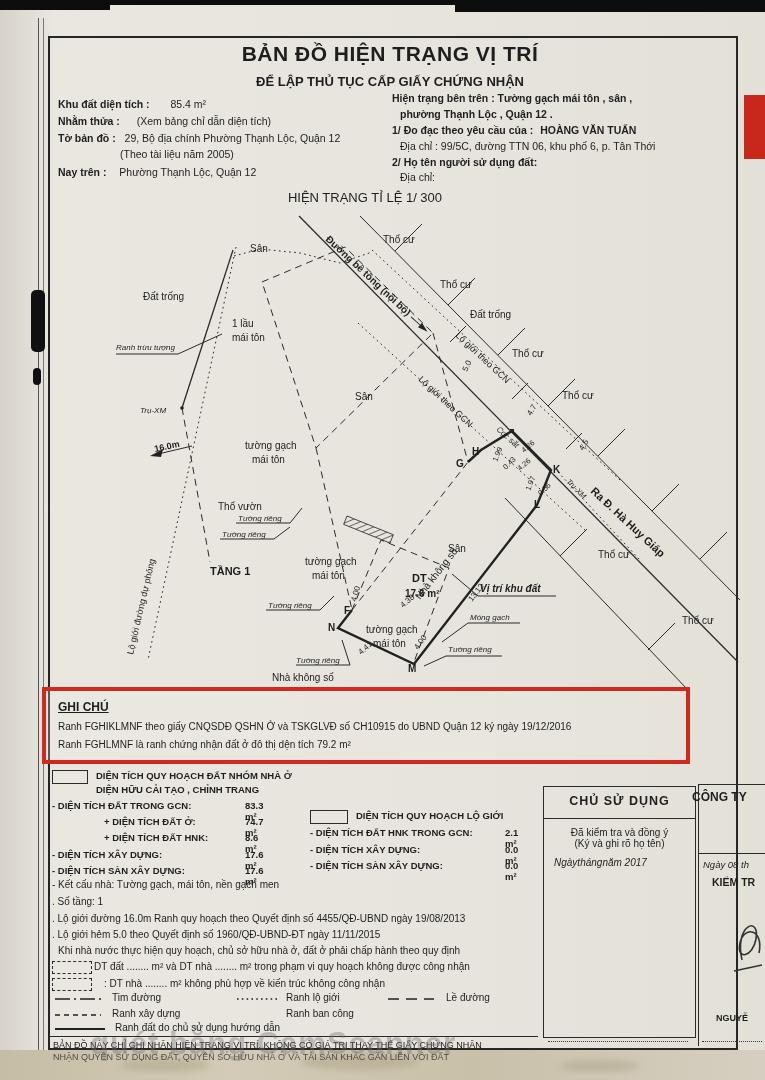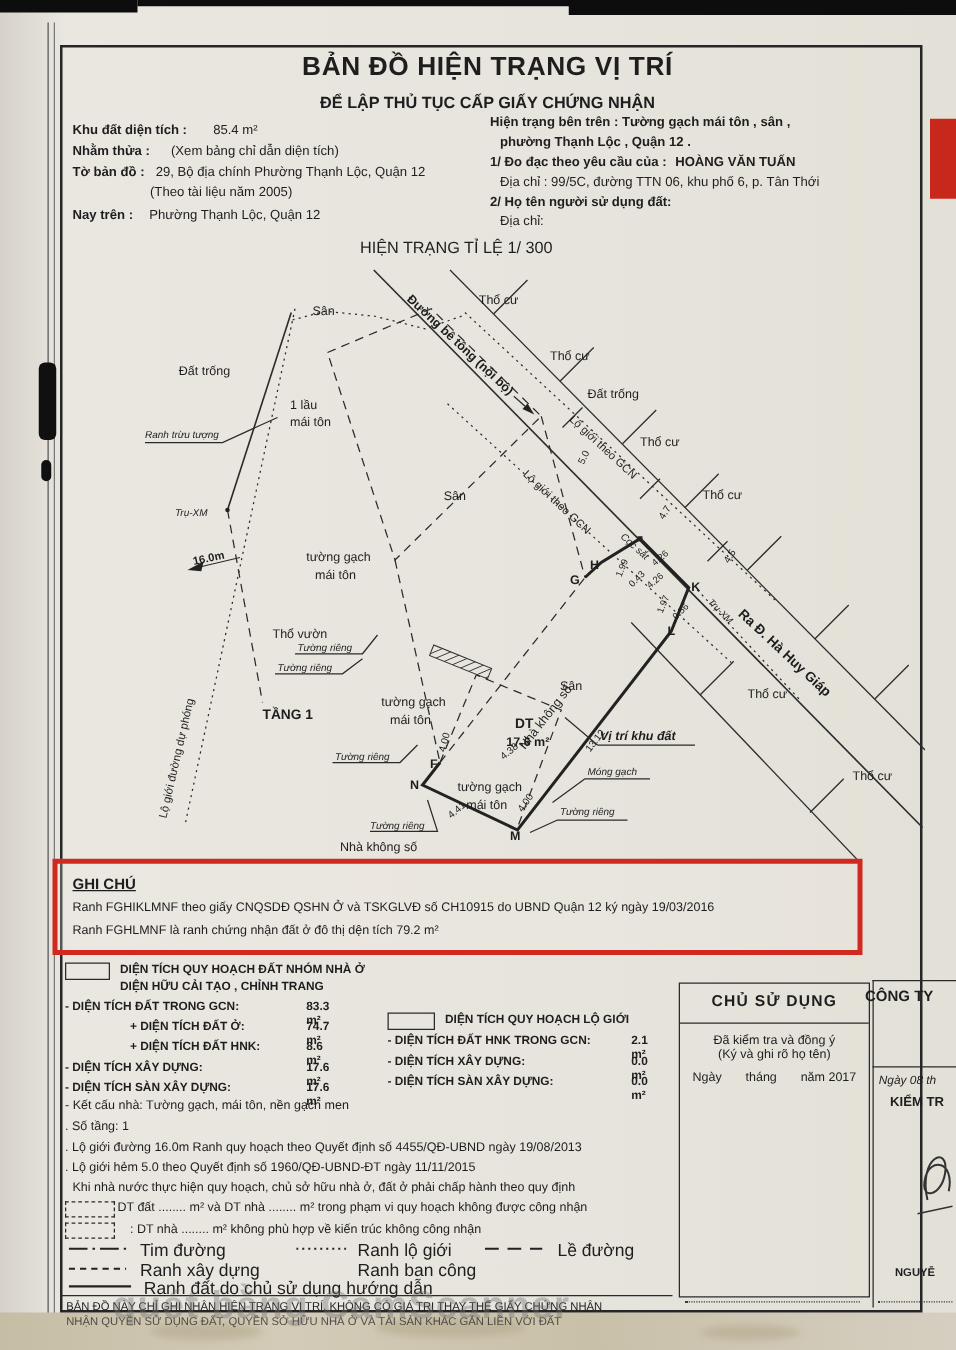--- a/index.html
+++ b/index.html
@@ -28,28 +28,28 @@
   
   .redbox{border:4px solid #d02a20;background:rgba(238,235,229,.25)}
   .nb-title{font-size:12px;font-weight:bold;text-decoration:underline}
   .nb-line{font-size:10px}
   
   .lg{font-size:9.5px;font-weight:bold;white-space:nowrap}
   .lgv{font-size:9.5px;font-weight:bold}
   .swatch{border:1.4px solid #2a2a2a}
   .swatch-dash{border:1.3px dashed #2a2a2a}
   .note{font-size:10px;white-space:nowrap}
-  .lslab{font-size:14px;white-space:nowrap}
+  .lslab{font-size:10px;white-space:nowrap}
   .hline{border-top:1.3px solid #2a2a2a}
   .foot{font-size:9px;font-weight:normal;white-space:nowrap}
   
   .ownerbox{border:1.5px solid #2a2a2a}
   .ob-head{font-size:12.5px;font-weight:bold;text-align:center;border-bottom:1.3px solid #2a2a2a;padding-top:7px;height:24px;letter-spacing:1px}
   .ob-line{font-size:10px;text-align:center}
-  .ob-date{font-size:10px;display:flex;justify-content:space-between;padding:0 10px}
+  .ob-date{font-size:10px;font-style:italic;display:flex;justify-content:flex-start;padding:0 10px}
   .vline{border-left:1.4px solid #2a2a2a}
   .dotline{border-top:1.6px dotted #3a3a3a}
   .co{white-space:nowrap}
   
   .wm{font-size:31px;font-weight:bold;color:rgba(110,110,110,.38);letter-spacing:1px;white-space:nowrap}
   svg text{font-family:"Liberation Sans",sans-serif;fill:#1d1d1d}
   .s11{font-size:11px}.s10{font-size:10px}.s9{font-size:9px}.s8{font-size:8px}.s7{font-size:7.5px}
   .l1{stroke:#2b2b2b;stroke-width:1.3;fill:none}
   .lt{stroke:#2b2b2b;stroke-width:1;fill:none}
   .l2{stroke:#222;stroke-width:2.4;fill:none}
@@ -232,21 +232,21 @@
     <text x="418" y="650" class="s8" transform="rotate(-55,418,650)">4.00</text>
     <text x="366" y="633" class="s10">tường gạch</text>
     <text x="373" y="647" class="s10">mái tôn</text>
     <text x="296" y="663" class="s8 i">Tường riêng</text>
     <text x="272" y="681" class="s10">Nhà không số</text>
   </g>
 </svg>
 
 <div class="abs redbox" style="left:42px;top:687px;width:640px;height:69px">
   <span class="abs nb-title" style="left:12px;top:9px">GHI CHÚ</span>
-  <span class="abs nb-line" style="left:12px;top:30px">Ranh FGHIKLMNF theo giấy CNQSDĐ QSHN Ở và TSKGLVĐ số CH10915 do UBND Quận 12 ký ngày 19/03/2016</span>
+  <span class="abs nb-line" style="left:12px;top:30px">Ranh FGHIKLMNF theo giấy CNQSDĐ QSHN Ở và TSKGLVĐ số CH10915 do UBND Quận 12 ký ngày 19/12/2016</span>
   <span class="abs nb-line" style="left:12px;top:48px">Ranh FGHLMNF là ranh chứng nhận đất ở đô thị dện tích 79.2 m²</span>
 </div>
 
 <div class="abs swatch" style="left:52px;top:770px;width:34px;height:12px"></div>
 <div class="abs lg" style="left:96px;top:770px">DIỆN TÍCH QUY HOẠCH ĐẤT NHÓM NHÀ Ở</div>
 <div class="abs lg" style="left:96px;top:784px">DIỆN HỮU CẢI TẠO , CHỈNH TRANG</div>
 
 <div class="abs" style="left:0;top:800px">
   <span class="abs lg" style="left:52px">- DIỆN TÍCH ĐẤT TRONG GCN:</span>
   <span class="abs lgv" style="left:245px">83.3 m²</span>

